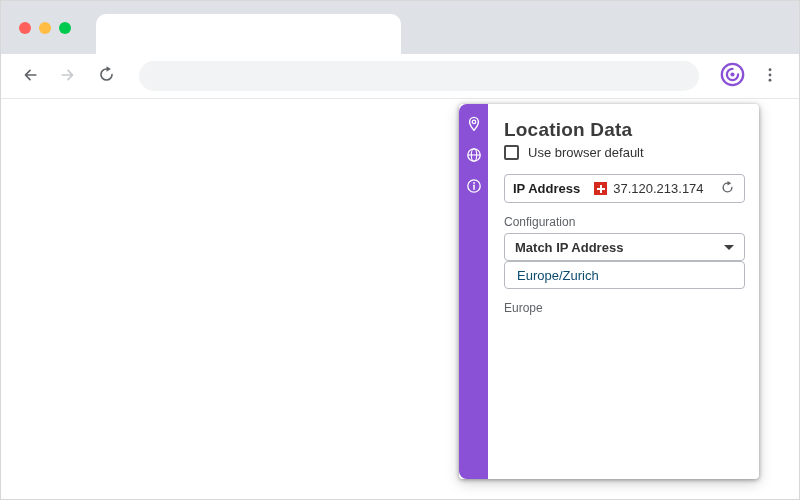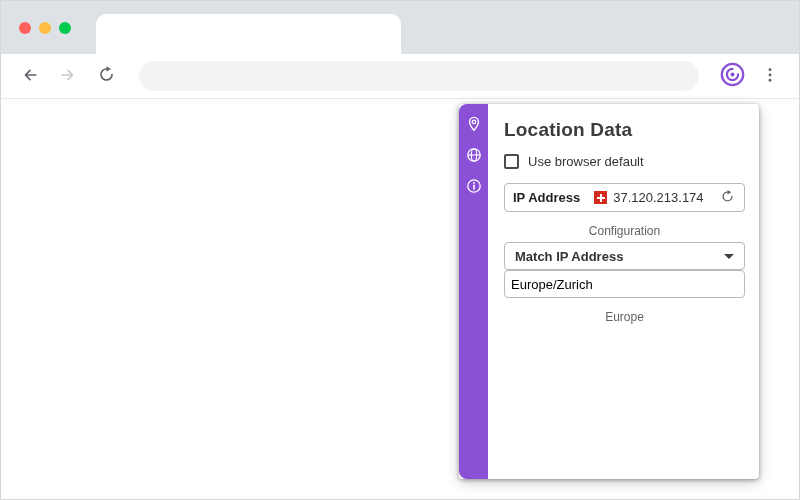--- a/index.html
+++ b/index.html
@@ -31,41 +31,41 @@
   
   .panel { position:absolute; top:5px; right:40px; width:300px; height:375px;
            background:#fff; border-radius:4px; display:flex;
            box-shadow:0 1px 4px rgba(0,0,0,.38), 0 4px 14px rgba(0,0,0,.18); }
   .panel-side { width:29px; background:var(--accent); border-radius:8px 0 0 8px;
                 display:flex; flex-direction:column; align-items:center;
                 padding-top:11px; gap:14px; flex:0 0 auto; }
   .side-icon { width:17px; height:17px; display:flex; align-items:center; justify-content:center; cursor:pointer; }
   .panel-main { flex:1; padding:15px 14px 0 16px; min-width:0; }
   .panel-title { font-size:19px; font-weight:bold; color:#3b3b3b; letter-spacing:.2px; }
-  .check-row { display:flex; align-items:center; gap:9px; margin-top:13px; }
+  .check-row { display:flex; align-items:center; gap:9px; margin-top:4px; }
   .checkbox { appearance:none; -webkit-appearance:none; width:15px; height:15px; margin:0;
               border:2px solid #4a4a4a; border-radius:2px; background:#fff; }
   .check-label { font-size:13px; color:#333; }
   .ip-box { margin-top:14px; border:1px solid #b6b9bf; border-radius:4px; height:29px;
             display:flex; align-items:center; padding:0 8px; }
   .ip-label { font-weight:bold; font-size:13px; color:#1f1f1f; }
   .flag { width:13px; height:13px; background:#d52b1e; position:relative; margin-left:14px; flex:0 0 auto; }
   .flag::before { content:""; position:absolute; left:5.5px; top:2.5px; width:2.5px; height:8px; background:#fff; }
   .flag::after  { content:""; position:absolute; left:2.5px; top:5.5px; width:8px; height:2.5px; background:#fff; }
   .ip-value { font-size:13px; color:#333; margin-left:6px; }
   .ip-refresh { margin-left:auto; width:17px; height:17px; border:none; background:transparent; padding:0;
                 display:flex; align-items:center; justify-content:center; }
-  .field-label { font-size:12px; color:#5f6368; margin-top:12px; margin-bottom:4px;text-align:center; }
+  .field-label { font-size:12px; color:#5f6368; margin-top:12px; margin-bottom:4px; }
   .select-box { border:1px solid #b6b9bf; border-radius:4px; height:28px; display:flex;
                 align-items:center; justify-content:space-between; padding:0 10px;
                 font-size:13px; color:#333; background:#fff; cursor:pointer;font-weight:bold; }
   .caret { width:0; height:0; border-left:5px solid transparent; border-right:5px solid transparent;
            border-top:5px solid #3f3f3f; }
   .box-input { width:100%; border:1px solid #b6b9bf; border-radius:4px; height:28px;
-               padding:0 6px; font-size:13px; color:#000000; background:#fff; outline:none;
+               padding:0 12px; font-size:13px; color:#0c4a6e; background:#fff; outline:none;
                font-family:inherit; }
   .coord-row { display:flex; gap:10px; }
   .coord-col { flex:1; min-width:0; }
 </style>
 </head>
 <body>
 
 <div class="titlebar">
   <div class="traffic">
     <span class="light red"></span>

